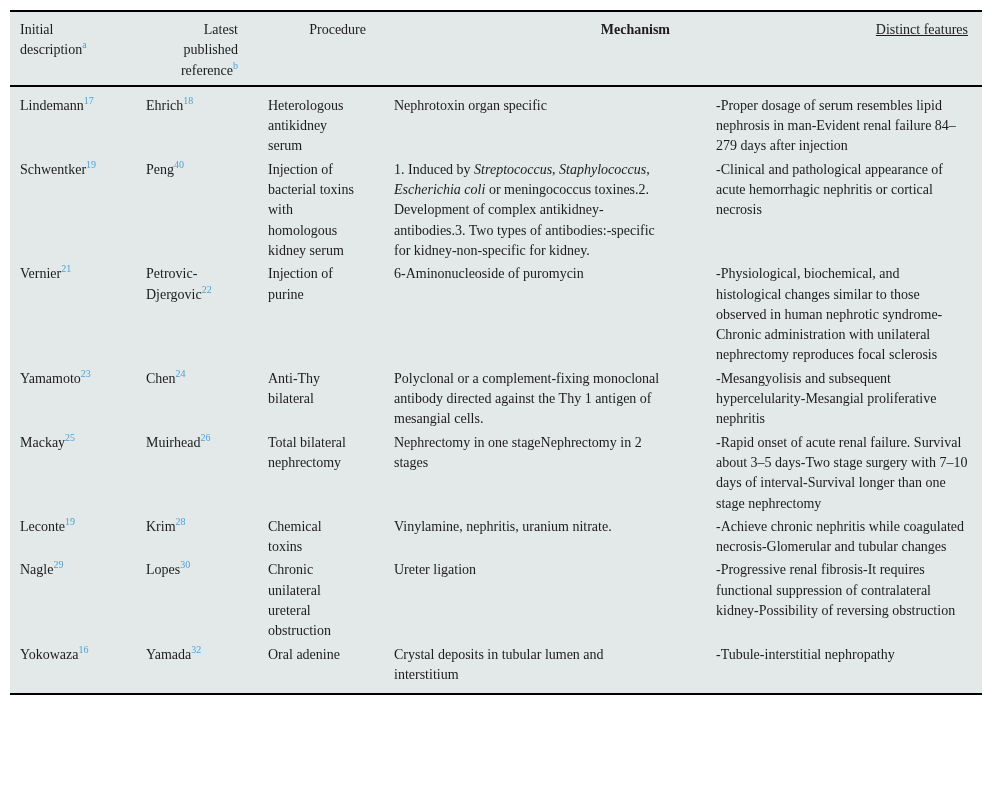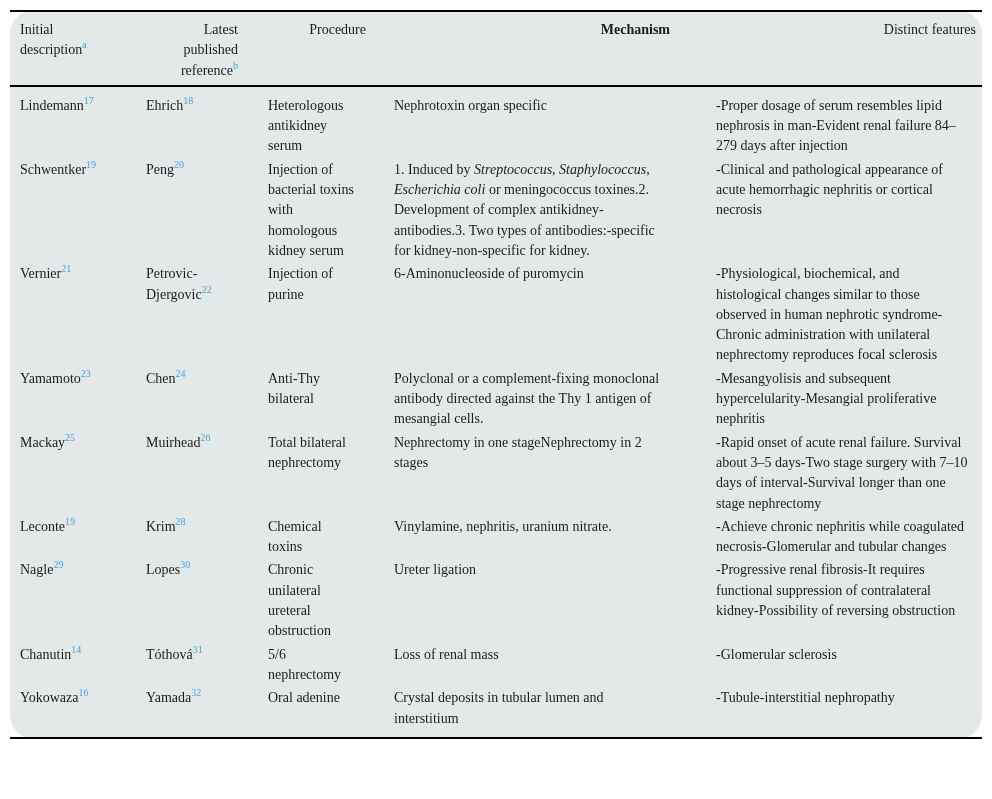--- a/index.html
+++ b/index.html
@@ -21,21 +21,20 @@
   }
   table{
     border-collapse:collapse;
     table-layout:fixed;
     width:972px;
     background:var(--bg);
     border-top:2px solid var(--rule);
     border-bottom:2px solid var(--rule);
     font-size:14px;
     line-height:20.3px;
-    border-radius:24px;
   }
   col.c1{width:128px;}
   col.c2{width:122px;}
   col.c3{width:128px;}
   col.c4{width:322px;}
   col.c5{width:272px;}
   th,td{
     vertical-align:top;
     font-weight:normal;
     text-align:left;
@@ -44,21 +43,21 @@
   thead th{
     padding-top:8px;
     padding-bottom:4px;
     border-bottom:2px solid var(--rule);
   }
   thead th.center{text-align:right;}
   th.c1h{padding-left:10px;padding-right:34px;}
   th.c2h{padding-left:8px;padding-right:22px;}
   th.c3h{padding-left:8px;padding-right:22px;}
   th.c4h{padding-left:6px;padding-right:40px;font-weight:bold;}
-  th.c5h{padding-left:6px;padding-right:6px;}
+  th.c5h{padding-left:6px;padding-right:14px;text-decoration:underline;}
   td.cell-1{padding-left:10px;padding-right:34px;}
   td.cell-2{padding-left:8px;padding-right:22px;}
   td.cell-3{padding-left:8px;padding-right:30px;}
   td.cell-4{padding-left:6px;padding-right:48px;margin-top:16px;}
   td.cell-5{padding-left:6px;padding-right:14px;}
   tbody td{padding-top:1px;padding-bottom:2px;}
   tbody tr:first-child td{padding-top:9px;}
   tbody tr:last-child td{padding-bottom:8px;}
   sup{
     color:var(--accent);
@@ -93,21 +92,21 @@
   <tr>
     <td class="cell-1"><span>Lindemann</span><sup>17</sup></td>
     <td class="cell-2"><span>Ehrich</span><sup>18</sup></td>
     <td class="cell-3">Heterologous antikidney serum</td>
     <td class="cell-4"><span>Nephrotoxin organ specific</span></td>
     <td class="cell-5">-Proper dosage of serum resembles lipid nephrosis in man-Evident renal failure 84–279 days after injection</td>
   </tr>
 
   <tr>
     <td class="cell-1"><span>Schwentker</span><sup>19</sup></td>
-    <td class="cell-2"><span>Peng</span><sup>20</sup></td>
+    <td class="cell-2"><span>Peng</span><sup>40</sup></td>
     <td class="cell-3">Injection of bacterial toxins with homologous kidney serum</td>
     <td class="cell-4"><span>1. Induced by </span><i>Streptococcus</i><span>, </span><i>Staphylococcus</i><span>, </span><i>Escherichia coli</i><span> or meningococcus toxines.2. Development of complex antikidney-antibodies.3. Two types of antibodies:-specific for kidney-non-specific for kidney.</span></td>
     <td class="cell-5">-Clinical and pathological appearance of acute hemorrhagic nephritis or cortical necrosis</td>
   </tr>
 
   <tr>
     <td class="cell-1"><span>Vernier</span><sup>21</sup></td>
     <td class="cell-2"><span>Petrovic-Djergovic</span><sup>22</sup></td>
     <td class="cell-3">Injection of purine</td>
     <td class="cell-4"><span>6-Aminonucleoside of puromycin</span></td>
@@ -139,27 +138,20 @@
   </tr>
 
   <tr>
     <td class="cell-1"><span>Nagle</span><sup>29</sup></td>
     <td class="cell-2"><span>Lopes</span><sup>30</sup></td>
     <td class="cell-3">Chronic unilateral ureteral obstruction</td>
     <td class="cell-4"><span>Ureter ligation</span></td>
     <td class="cell-5">-Progressive renal fibrosis-It requires functional suppression of contralateral kidney-Possibility of reversing obstruction</td>
   </tr>
 
-  <tr>
-    <td class="cell-1"><span>Chanutin</span><sup>14</sup></td>
-    <td class="cell-2"><span>Tóthová</span><sup>31</sup></td>
-    <td class="cell-3">5/6 nephrectomy</td>
-    <td class="cell-4"><span>Loss of renal mass</span></td>
-    <td class="cell-5">-Glomerular sclerosis</td>
-  </tr>
 
   <tr>
     <td class="cell-1"><span>Yokowaza</span><sup>16</sup></td>
     <td class="cell-2"><span>Yamada</span><sup>32</sup></td>
     <td class="cell-3">Oral adenine</td>
     <td class="cell-4"><span>Crystal deposits in tubular lumen and interstitium</span></td>
     <td class="cell-5">-Tubule-interstitial nephropathy</td>
   </tr>
 </tbody>
   </table>

